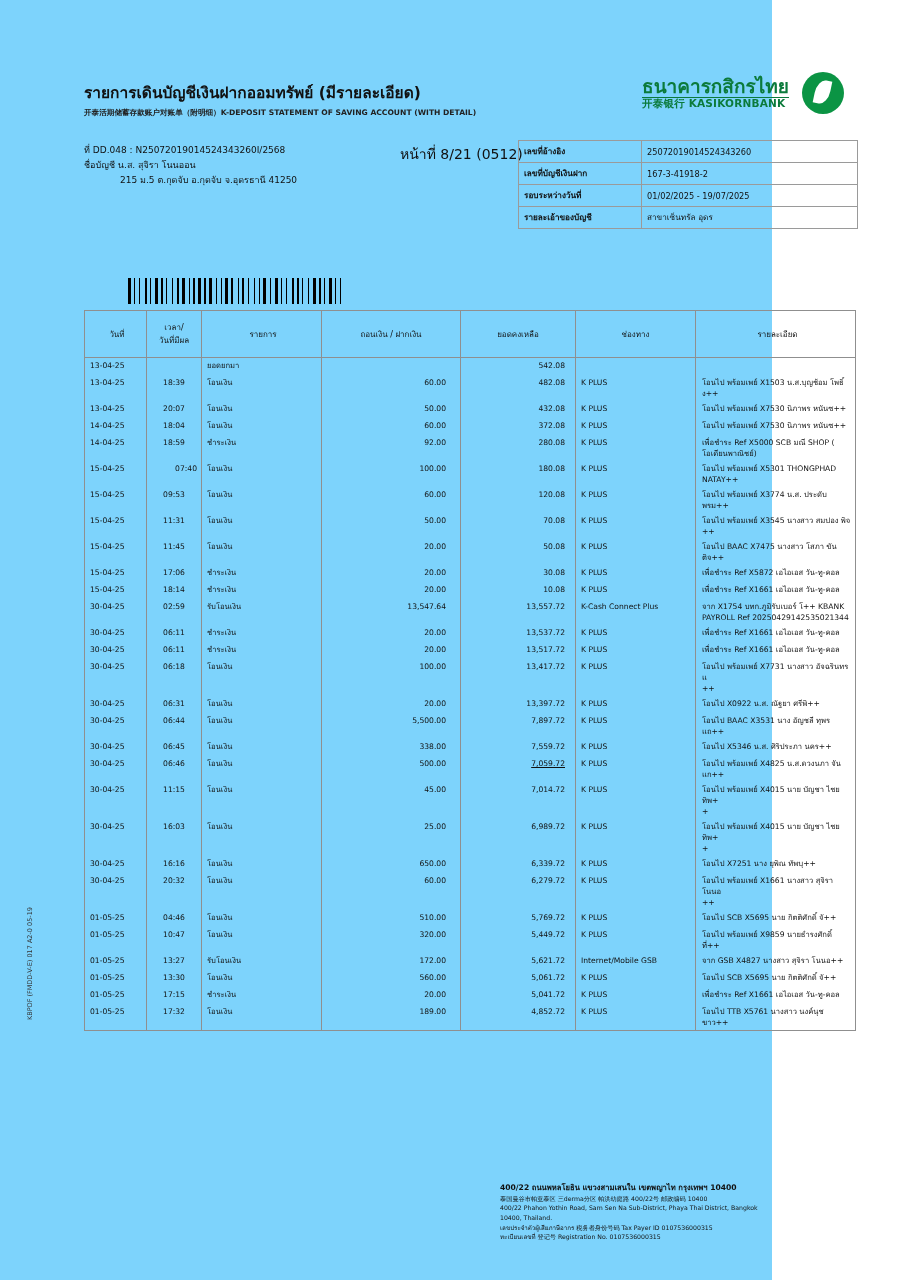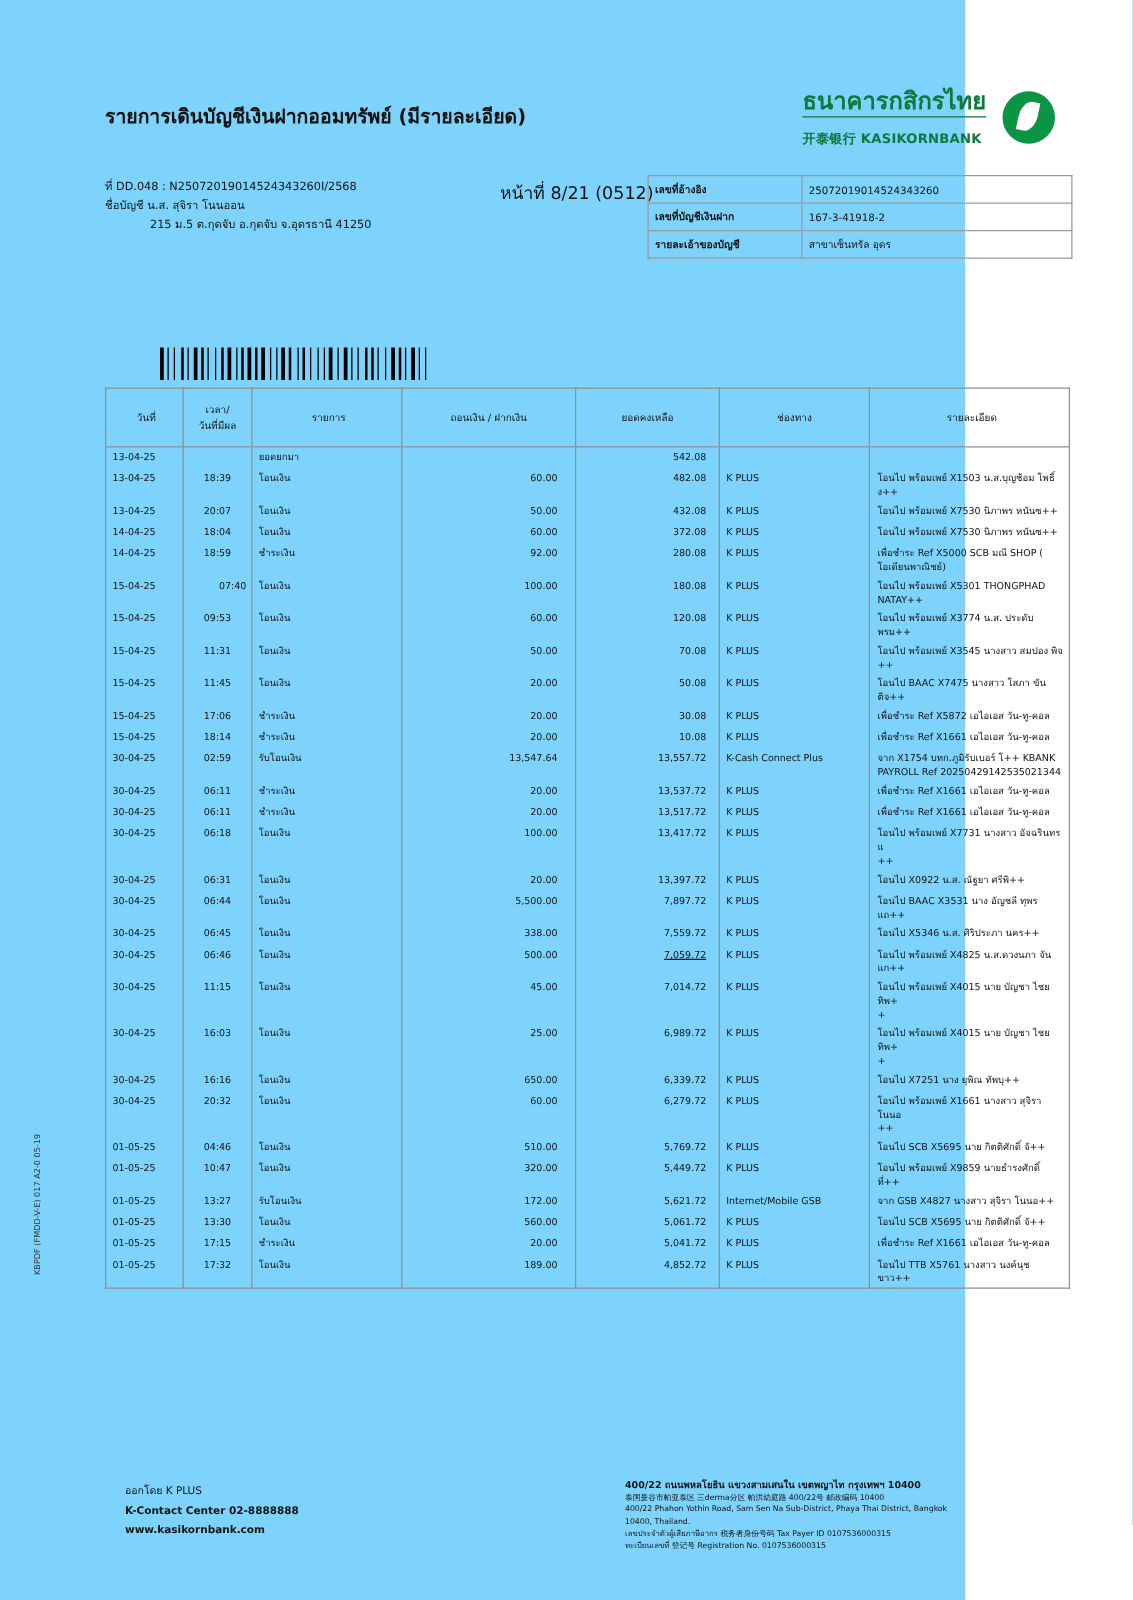--- a/index.html
+++ b/index.html
@@ -59,21 +59,21 @@
     line-height: 1.05;
     display: inline-block;
     vertical-align: middle;
     text-align: left;
   }
   .bank-th .line2 {
     font-size: 10.5px;
     letter-spacing: 0.2px;
     display: block;
     border-top: 1.5px solid #0b7a3b;
-    padding-top: 12px;
+    padding-top: 0;
     margin-top: 1px;
   }
   .leaf {
     display: inline-block;
     vertical-align: middle;
     margin-left: 8px;
     width: 42px;
     height: 42px;
     border-radius: 50%;
     background: #0b9444;
@@ -212,20 +212,21 @@
   }
 </style>
 </head>
 <body>
 
 <div class="page">
   <div class="sheet">
 
     <div class="hdr">
       <div class="hdr-title">รายการเดินบัญชีเงินฝากออมทรัพย์ (มีรายละเอียด)</div>
+      <div class="hdr-sub">开泰活期储蓄存款账户对账单（附明细）K-DEPOSIT STATEMENT OF SAVING ACCOUNT (WITH DETAIL)</div>
       <div class="bank-logo">
         <span class="bank-th">
           <span>ธนาคารกสิกรไทย</span>
           <span class="line2">开泰银行 KASIKORNBANK</span>
         </span>
         <span class="leaf"></span>
       </div>
     </div>
 
     <div class="acct">
@@ -237,20 +238,24 @@
 
     <table class="info">
       <tbody>
         <tr>
           <td class="k">เลขที่อ้างอิง</td>
           <td>25072019014524343260</td>
         </tr>
         <tr>
           <td class="k">เลขที่บัญชีเงินฝาก</td>
           <td>167-3-41918-2</td>
+        </tr>
+        <tr>
+          <td class="k">รอบระหว่างวันที่</td>
+          <td>01/02/2025 - 19/07/2025</td>
         </tr>
         <tr>
           <td class="k">รายละเอ้าของบัญชี</td>
           <td>สาขาเซ็นทรัล อุดร</td>
         </tr>
       </tbody>
     </table>
 
     <div class="barcode">
         <i style="left: 0px; width: 3px;"></i>
@@ -574,25 +579,20 @@
             <td class="c-time" style="white-space: pre-line;">17:32</td>
             <td class="c-desc" style="white-space: pre-line;">โอนเงิน</td>
             <td class="c-amt" style="white-space: pre-line;">189.00</td>
             <td class="c-bal" style="white-space: pre-line;">4,852.72</td>
             <td class="c-chan" style="white-space: pre-line;">K PLUS</td>
             <td class="c-detail" style="white-space: pre-line;">โอนไป TTB X5761 นางสาว นงค์นุช ขาว++</td>
           </tr>
         </tbody>
     </table>
 
-    <div class="footer-left">
-      <div>ออกโดย K PLUS</div>
-      <div class="b">K-Contact Center 02-8888888</div>
-      <div class="b">www.kasikornbank.com</div>
-    </div>
 
     <div class="footer-right">
       <div class="bold">400/22 ถนนพหลโยธิน แขวงสามเสนใน เขตพญาไท กรุงเทพฯ 10400</div>
       <div class="tiny">泰国曼谷市帕亚泰区 三derma分区 帕洪幼庭路 400/22号 邮政编码 10400</div>
       <div class="tiny">400/22 Phahon Yothin Road, Sam Sen Na Sub-District, Phaya Thai District, Bangkok 10400, Thailand.</div>
       <div class="tiny">เลขประจำตัวผู้เสียภาษีอากร 税务者身份号码 Tax Payer ID 0107536000315</div>
       <div class="tiny">ทะเบียนเลขที่ 登记号 Registration No. 0107536000315</div>
     </div>
 
     <div class="sidecode">KBPDF (FMDD-V-E) 017 A2-0 05-19</div>

